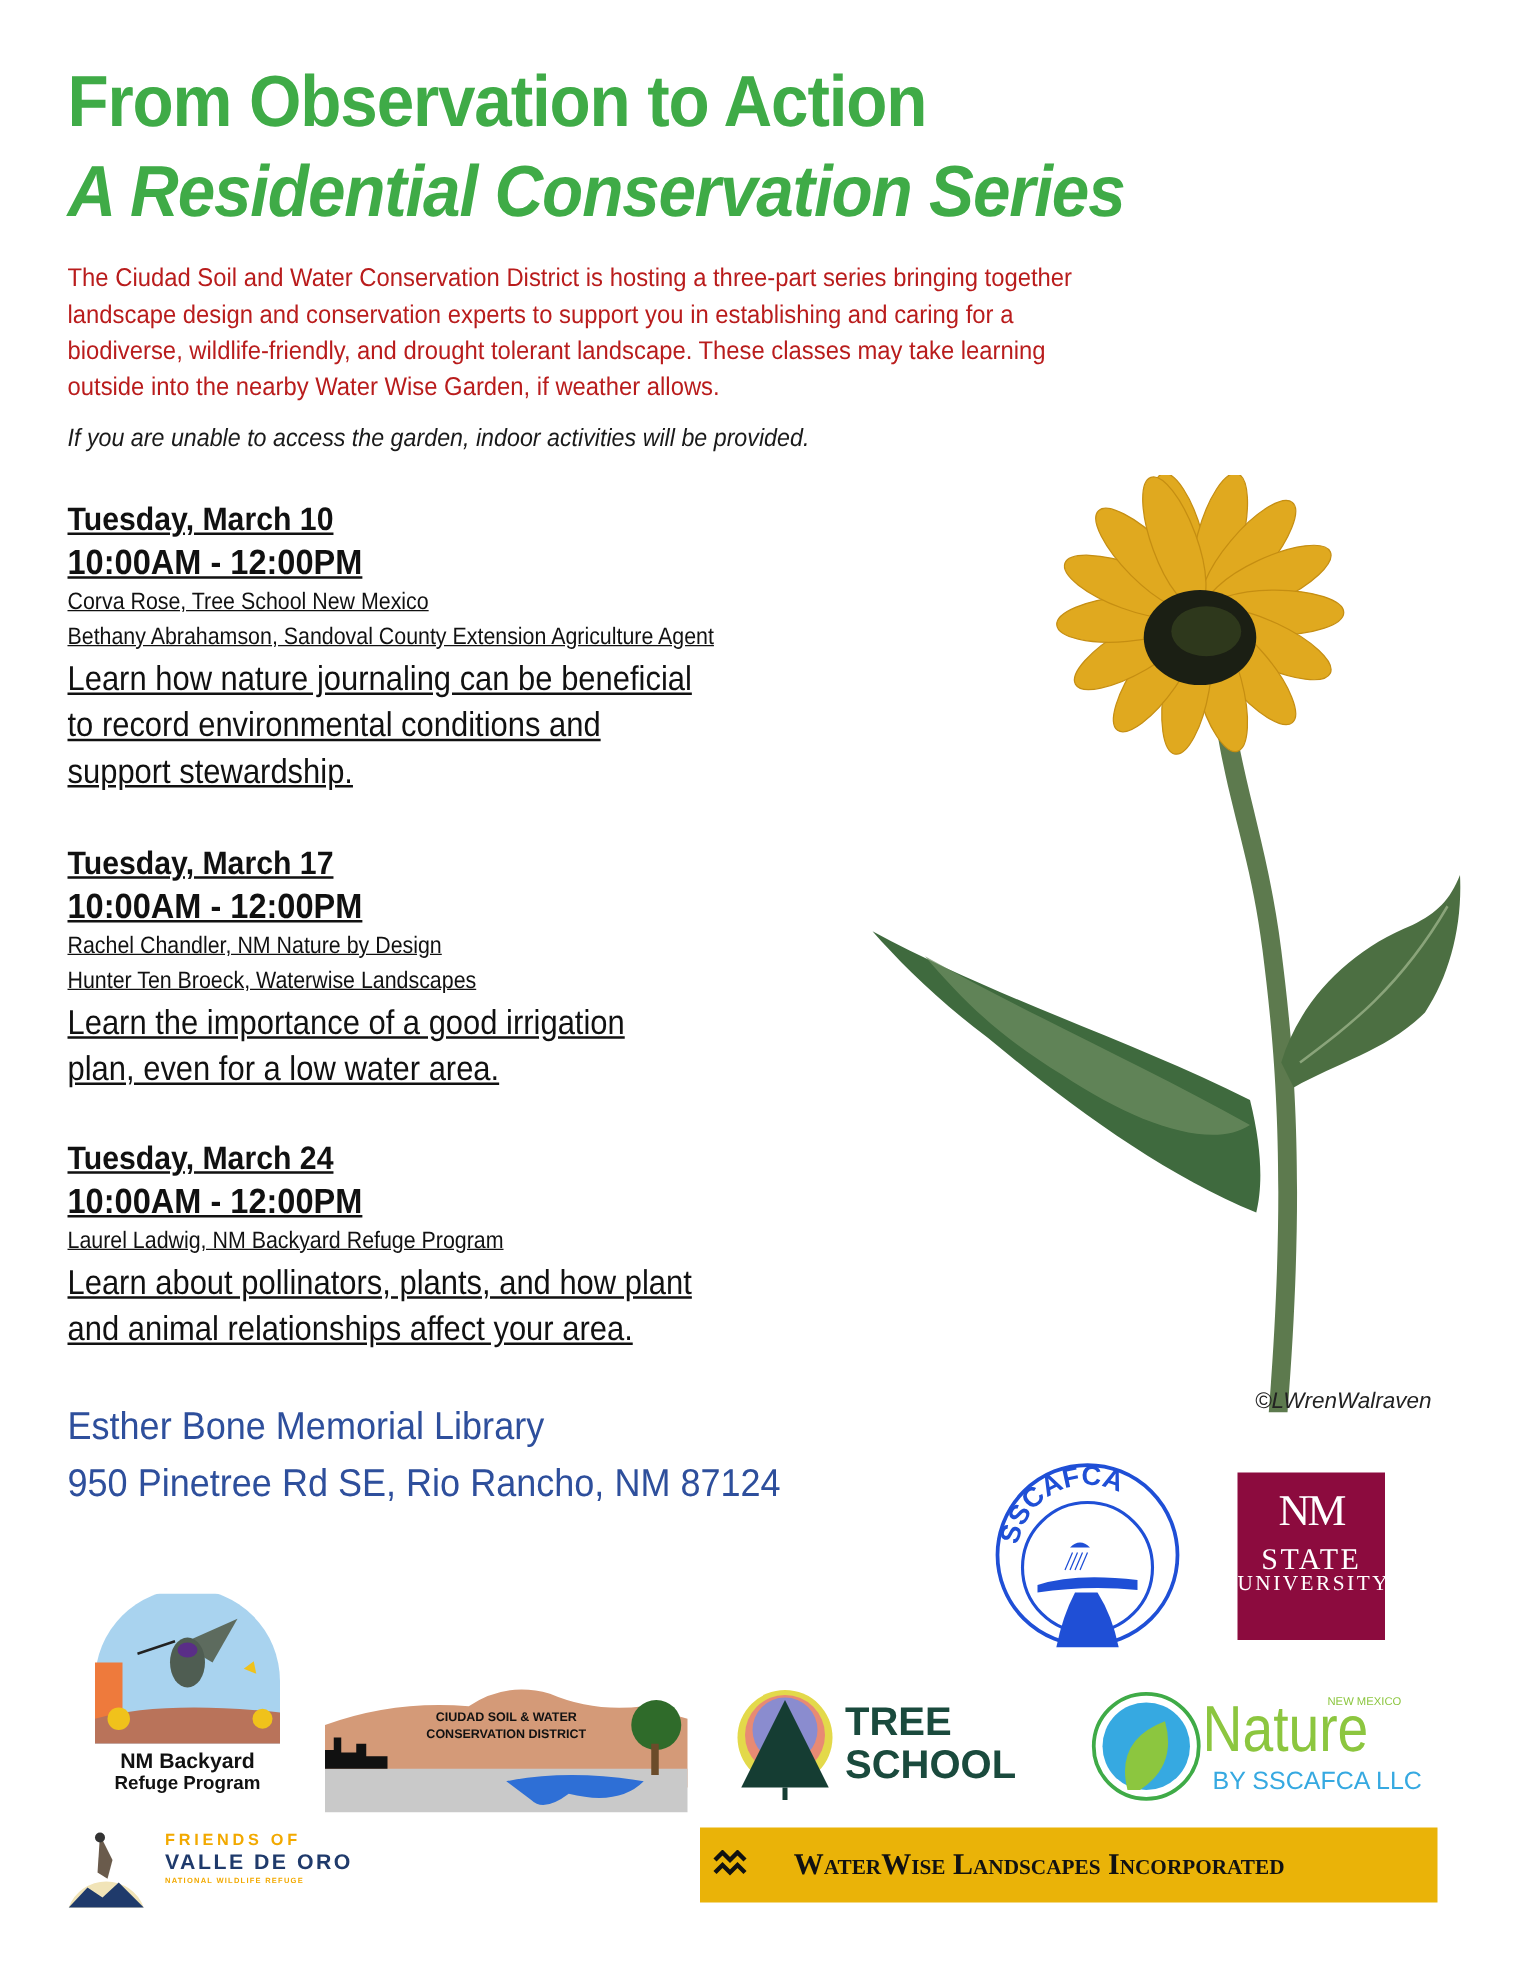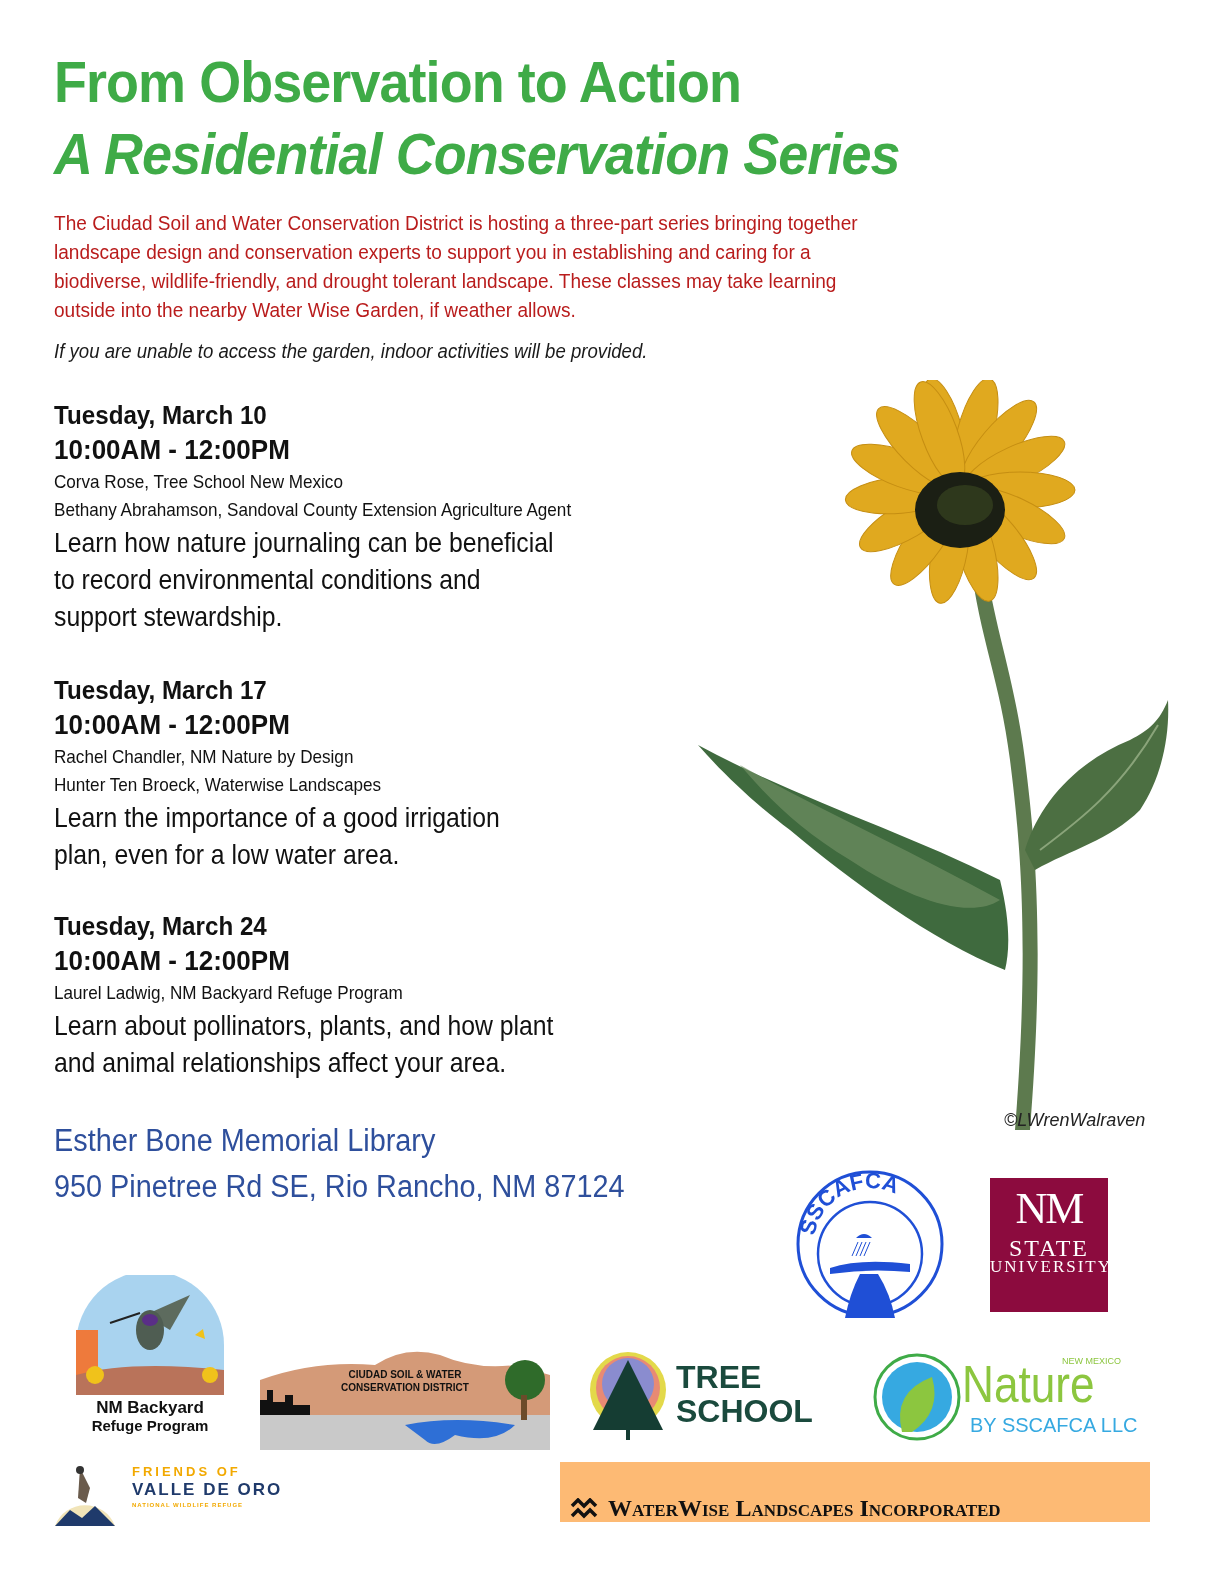--- a/index.html
+++ b/index.html
@@ -3,21 +3,21 @@
 <meta charset="utf-8">
 <style>
   html, body { margin: 0; padding: 0; background: #ffffff; }
   body { width: 1224px; height: 1584px; position: relative; overflow: hidden; font-family: "Liberation Sans", "DejaVu Sans", sans-serif; color: #111; }
   .abs { position: absolute; }
   .title1 { left: 54px; top: 46px; font-size: 58px; font-weight: bold; color: #3fab47; letter-spacing: -1px; line-height: 72px; transform: scaleX(0.93); transform-origin: left top; white-space: nowrap; }
   .title2 { left: 54px; top: 118px; font-size: 58px; font-weight: bold; font-style: italic; color: #3fab47; letter-spacing: -1px; line-height: 72px; transform: scaleX(0.93); transform-origin: left top; white-space: nowrap; }
   .intro { left: 54px; top: 208px; width: 1080px; font-size: 20.5px; line-height: 29px; color: #b91c1c; }
   .intro-line { white-space: nowrap; transform: scaleX(0.93); transform-origin: left top; }
   .italic-note { left: 54px; top: 340px; font-size: 20px; font-style: italic; color: #1a1a1a; white-space: nowrap; transform: scaleX(0.93); transform-origin: left top; }
-  .session { left: 54px; width: 720px; }
+  .session { left: 54px; width: 720px; text-decoration: underline; }
   .s-date { font-size: 26px; font-weight: bold; line-height: 34px; white-space: nowrap; transform: scaleX(0.93); transform-origin: left top; }
   .s-time { font-size: 28px; font-weight: bold; line-height: 36px; white-space: nowrap; transform: scaleX(0.93); transform-origin: left top; }
   .s-speaker { font-size: 19px; line-height: 28px; white-space: nowrap; transform: scaleX(0.9); transform-origin: left top; }
   .s-desc { font-size: 27.5px; line-height: 37px; white-space: nowrap; transform: scaleX(0.9); transform-origin: left top; color: #111; }
   .venue { left: 54px; top: 1118px; color: #2e4f9c; font-size: 31px; line-height: 46px; white-space: nowrap; transform: scaleX(0.93); transform-origin: left top; }
   .credit { left: 1004px; top: 1110px; font-size: 18px; font-style: italic; color: #222; white-space: nowrap; }
   .logo-text { font-family: "Liberation Sans", sans-serif; }
 </style>
 </head>
 <body>
@@ -105,21 +105,21 @@
     <path id="arc" d="M24 76 A56 56 0 0 1 136 76" fill="none"></path>
     <text font-size="22" font-weight="bold" fill="#1f4fd6" font-family="Liberation Sans, sans-serif"><textPath href="#arc" startOffset="8">SSCAFCA</textPath></text>
     <path d="M66 70 Q74 62 82 70 Z" fill="#1f4fd6"></path>
     <path d="M68 74 l-6 14 M72 74 l-6 14 M76 74 l-6 14 M80 74 l-6 14" stroke="#1f4fd6" stroke-width="1"></path>
     <path d="M40 100 Q70 90 120 96 L120 104 Q80 100 40 106 Z" fill="#1f4fd6"></path>
     <path d="M70 106 Q60 125 55 150 L105 150 Q100 125 88 106 Z" fill="#1f4fd6"></path>
   </svg>
 </div>
 
 <div class="abs" style="left:990px; top:1178px; width:118px; height:134px; background:#8c0b3e;">
-  <div class="logo-text" style="font-family:'Liberation Serif',serif; color:#fff; font-size:44px; line-height:54px; text-align:center; margin-top:4px; letter-spacing:-2px;">NM</div>
+  <div class="logo-text" style="font-family:'Liberation Serif',serif; color:#fff; font-size:35px; line-height:54px; text-align:center; margin-top:4px; letter-spacing:-2px;">NM</div>
   <div style="font-family:'Liberation Serif',serif; color:#fff; font-size:24px; line-height:24px; text-align:center; letter-spacing:2px;">STATE</div>
   <div style="font-family:'Liberation Serif',serif; color:#fff; font-size:17px; line-height:14px; text-align:center; letter-spacing:2px;">UNIVERSITY</div>
 </div>
 
 <div class="abs" style="left:70px; top:1275px; width:160px; height:160px;">
   <svg width="160" height="120" viewBox="0 0 160 120">
     <path d="M6 120 L6 70 A74 74 0 0 1 154 70 L154 120 Z" fill="#a9d3ef"></path>
     <rect x="6" y="55" width="22" height="60" fill="#ee7a3c"></rect>
     <path d="M6 100 Q60 85 154 95 L154 120 L6 120 Z" fill="#b9735a"></path>
     <circle cx="25" cy="100" r="9" fill="#f0c21b"></circle>
@@ -179,19 +179,19 @@
     <path d="M5 68 A32 32 0 0 1 65 68 Z" fill="#f1e4b8"></path>
     <path d="M5 68 L20 52 L32 60 L45 48 L65 68 Z" fill="#1f3a6b"></path>
     <path d="M30 10 L40 30 L36 45 L28 40 Z" fill="#6a5b4c"></path>
     <circle cx="30" cy="12" r="4" fill="#333"></circle>
   </svg>
   <div class="abs" style="left:82px; top:6px; font-weight:bold; font-size:13px; color:#f2a900; letter-spacing:3px;">FRIENDS OF</div>
   <div class="abs" style="left:82px; top:22px; font-weight:bold; font-size:17px; color:#1f3a6b; letter-spacing:2px;">VALLE DE ORO</div>
   <div class="abs" style="left:82px; top:44px; font-weight:bold; font-size:6px; color:#f2a900; letter-spacing:1px;">NATIONAL WILDLIFE REFUGE</div>
 </div>
 
-<div class="abs" style="left:560px; top:1462px; width:590px; height:60px; background:#fdba74; display:flex; align-items:flex-end;">
+<div class="abs" style="left:560px; top:1462px; width:590px; height:60px; background:#eab308; display:flex; align-items:center;gap:27px;">
   <svg width="28" height="24" viewBox="0 0 28 24" style="margin-left:10px; margin-right:10px;">
     <path d="M2 8 L8 2 L14 8 L20 2 L26 8" stroke="#111" stroke-width="3.5" fill="none"></path>
     <path d="M2 18 L8 12 L14 18 L20 12 L26 18" stroke="#111" stroke-width="3.5" fill="none"></path>
   </svg>
   <div style="font-family:'Liberation Serif',serif; font-weight:bold; font-size:24px; font-variant:small-caps; color:#111; white-space:nowrap;">WaterWise Landscapes Incorporated</div>
 </div>
 
 </body></html>

